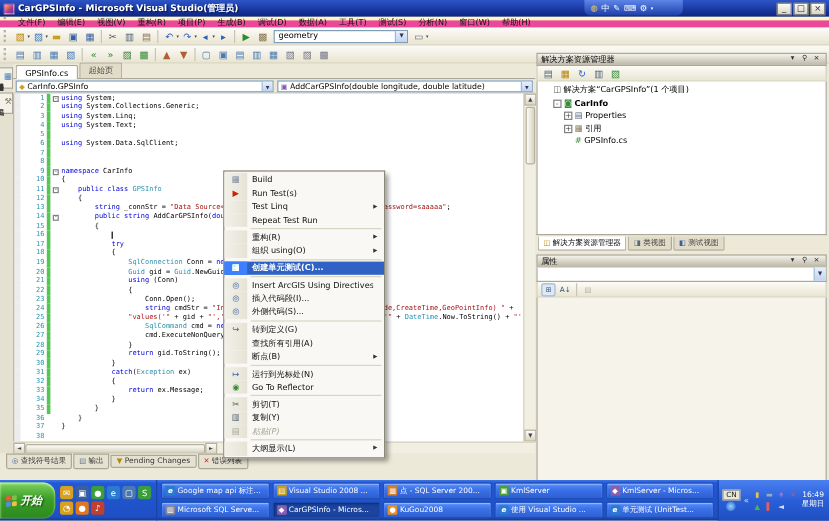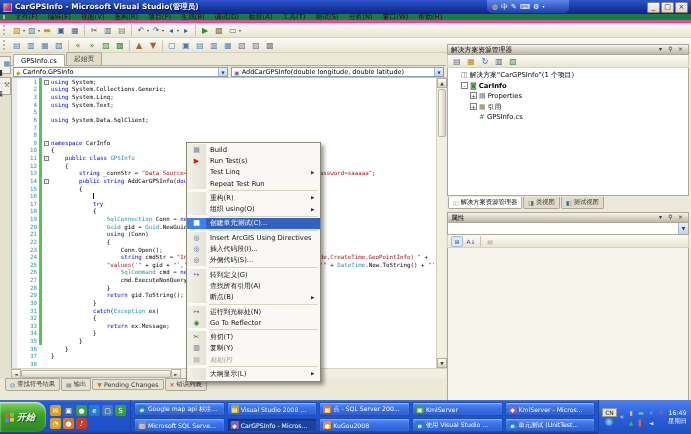--- a/index.html
+++ b/index.html
@@ -14,22 +14,22 @@
   .title-text { color:#fff; font-weight:bold; font-size:7.5px; text-shadow:1px 1px 1px #00134d; white-space:nowrap; }
   .winbtns { margin-left:auto; display:flex; gap:1px; }
   .winbtn { width:13px; height:11px; background:linear-gradient(#fdfcf8,#d8d4c0); border:1px solid #8a8778;
     font-size:7px; line-height:9px; text-align:center; color:#222; border-radius:1px; }
   .langbar { position:absolute; left:487px; top:0; width:82px; height:13px; border-radius:0 0 5px 5px;
     background:linear-gradient(#5d86e8,#1d3fa8); display:flex; align-items:center; gap:3px; padding:0 5px; color:#fff; }
   .langbar span { font-size:7px; line-height:12px; }
   .lb-globe { color:#ffd24a; }
 
   
-  .menubar { position:absolute; left:0; top:14px; width:691px; height:9px; background:#15803d;
-    border-bottom:3px solid #ec4899; display:flex; align-items:center; }
+  .menubar { position:absolute; left:0; top:14px; width:691px; height:9px; background:#fef9c3;
+    border-bottom:6px solid #ec4899; display:flex; align-items:flex-start; }
   .grip { width:4px; height:70%; border-left:2px dotted #b8b4a0; margin:0 3px; }
   .mb-item { padding:0 5px; color:#111; white-space:nowrap; font-size:6.8px; }
 
   
   .toolbar { position:absolute; left:0; width:691px; height:15px; display:flex; align-items:center;
     background:linear-gradient(#fcfbf7,#e9e5d2); border-bottom:1px solid #d6d2be; }
   .t1 { top:23px; } .t2 { top:38px; }
   .tbicon { width:13px; height:13px; display:flex; align-items:center; justify-content:center;
     font-size:8px; border-radius:2px; margin:0 0.5px; }
   .tb-sep { width:1px; height:11px; background:#c9c5b2; margin:0 2px; }
@@ -132,21 +132,21 @@
 
   
   .ctxmenu { position:absolute; left:186px; top:142px; width:135px; background:#f9f8f5; border:1px solid #8a8775;
     box-shadow:3px 3px 4px rgba(0,0,0,.4); padding:1px 0; z-index:50; }
   .cm-row { height:11.3px; display:flex; align-items:center; }
   .cm-gut { width:19px; flex:0 0 19px; height:100%; background:linear-gradient(90deg,#f2f1e9,#e6e3d5); display:flex; align-items:center; justify-content:center; font-size:7px; }
   .cm-label { flex:1; padding-left:4px; font-size:6.8px; color:#111; white-space:nowrap; overflow:hidden; }
   .cm-arrow { width:9px; font-size:4.5px; color:#333; }
   .cm-row.hl { background:#2f62c4; }
   .cm-row.hl .cm-gut { background:#2f62c4; filter:brightness(1.3); }
-  .cm-row.hl .cm-label, .cm-row.hl .cm-arrow { color:#fff; }
+  .cm-row.hl .cm-label, .cm-row.hl .cm-arrow { color:#fff;font-weight:bold; }
   .cm-row.dis .cm-label { color:#a8a494;font-style:italic; }
   .cm-sep { height:1px; background:#d8d4c4; margin:1px 2px 1px 22px; }
 </style>
 </head>
 <body>
 
 <div class="screen">
 
   <div class="titlebar">
     <span class="app-icon"></span>
@@ -202,20 +202,24 @@
       <span class="tbicon" style="color: rgb(42, 95, 192);">↶</span>
       <span class="tb-dd">▾</span>
       <span class="tbicon" style="color: rgb(42, 95, 192);">↷</span>
       <span class="tb-dd">▾</span>
       <span class="tbicon" style="color: rgb(42, 95, 192);">◂</span>
       <span class="tb-dd">▾</span>
       <span class="tbicon" style="color: rgb(42, 95, 192);">▸</span>
       <span class="tb-sep"></span>
       <span class="tbicon" style="color: rgb(46, 139, 46);">▶</span>
       <span class="tbicon" style="color: rgb(136, 119, 85);">▩</span>
+      <div class="tb-combo">
+        <span class="tb-combo-text">geometry</span>
+        <span class="tb-combo-arr">▼</span>
+      </div>
       <span class="tbicon" style="color: rgb(85, 102, 119);">▭</span>
       <span class="tb-dd">▾</span>
     </div>
   <div class="toolbar t2" id="toolbar2">
       <span class="grip"></span>
       <span class="tbicon" style="color: rgb(74, 122, 176);">▤</span>
       <span class="tbicon" style="color: rgb(74, 122, 176);">▥</span>
       <span class="tbicon" style="color: rgb(74, 122, 176);">▦</span>
       <span class="tbicon" style="color: rgb(74, 122, 176);">▧</span>
       <span class="tb-sep"></span>

